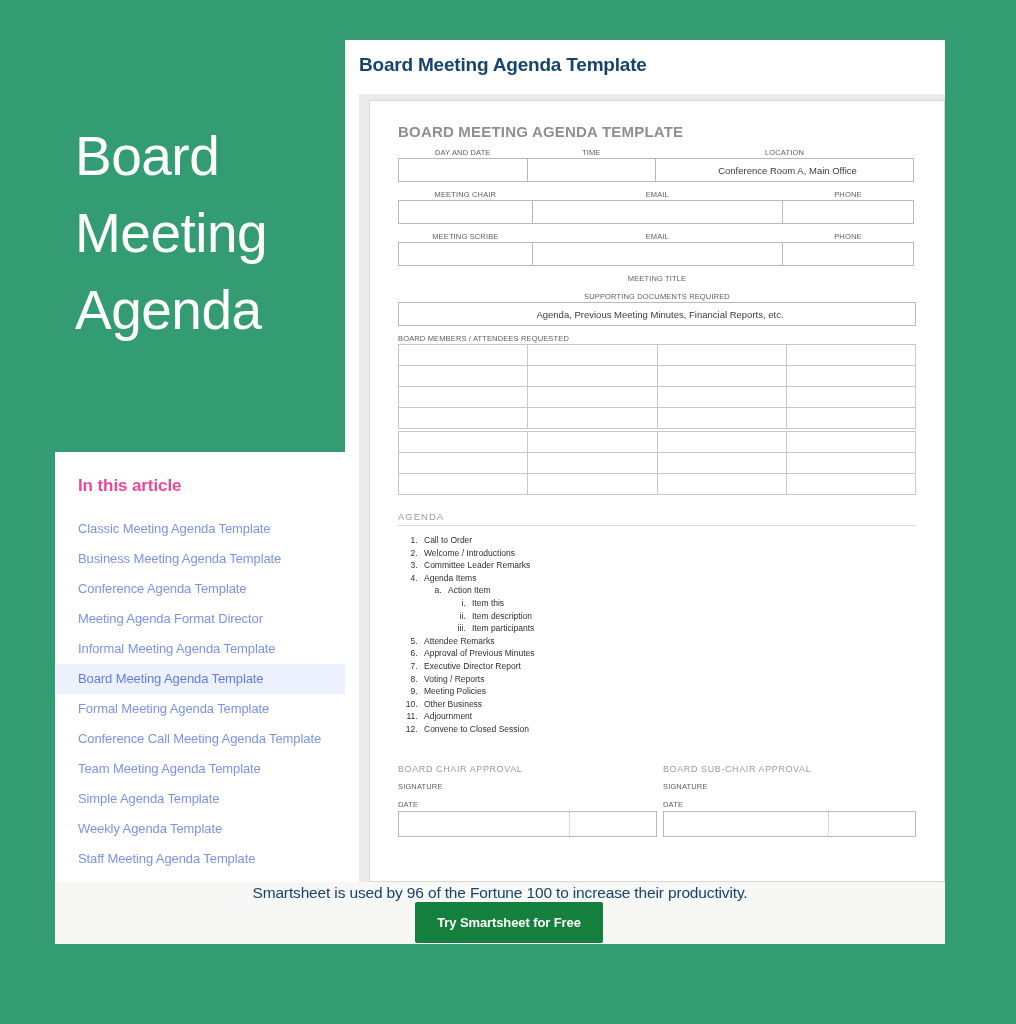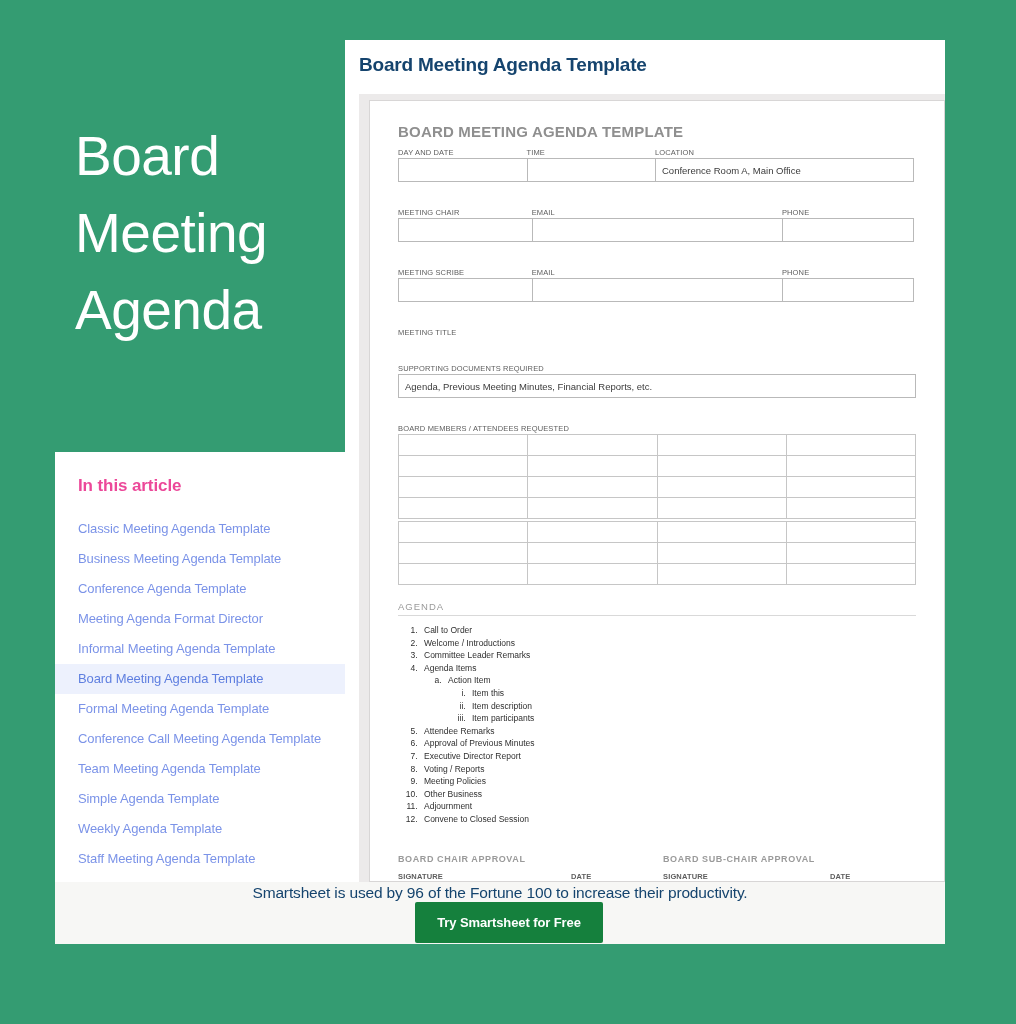--- a/index.html
+++ b/index.html
@@ -123,21 +123,22 @@
     box-sizing: border-box;
     background: #fff;
     font-size: 9.5px;
     color: #3b3b3b;
     padding: 6px 0 0 6px;
     overflow: hidden;
     white-space: nowrap;
   }
   .row {
     display: flex;
-    margin-bottom: 25px;
+    margin-bottom: 7px;
+    text-align: center;
   }
   .row .cell { box-sizing: border-box; }
   .row .cell + .cell { margin-left: -1px; }
 
   
   #attendee-grid {
     display: flex;
     flex-direction: column;
     margin-bottom: 0;
   }
@@ -177,31 +178,30 @@
   #agenda-list ol.roman {
     list-style-type: lower-roman;
     margin: 0;
     padding-left: 20px;
   }
 
   
   #approvals {
     margin-top: 28px;
     display: flex;
-    font-weight: bold;
   }
   .apr-block { width: 50%; box-sizing: border-box; }
   .apr-block + .apr-block { padding-left: 6px; }
   .apr-title {
     font-size: 9px;
     color: #9a9a9a;
     letter-spacing: 0.6px;
     margin-bottom: 1px;
   }
-  .apr-sub { display: flex; }
+  .apr-sub { display: flex; flex-direction: column; }
   .apr-sub .s1 { flex: 1 1 0; }
   .apr-sub .s2 { width: 86px; }
   .apr-sub span {
     font-size: 7.5px;
     color: #5d5d5d;
     letter-spacing: 0.15px;
   }
   .apr-box {
     border: 1px solid #b9b9b9;
     height: 26px;

